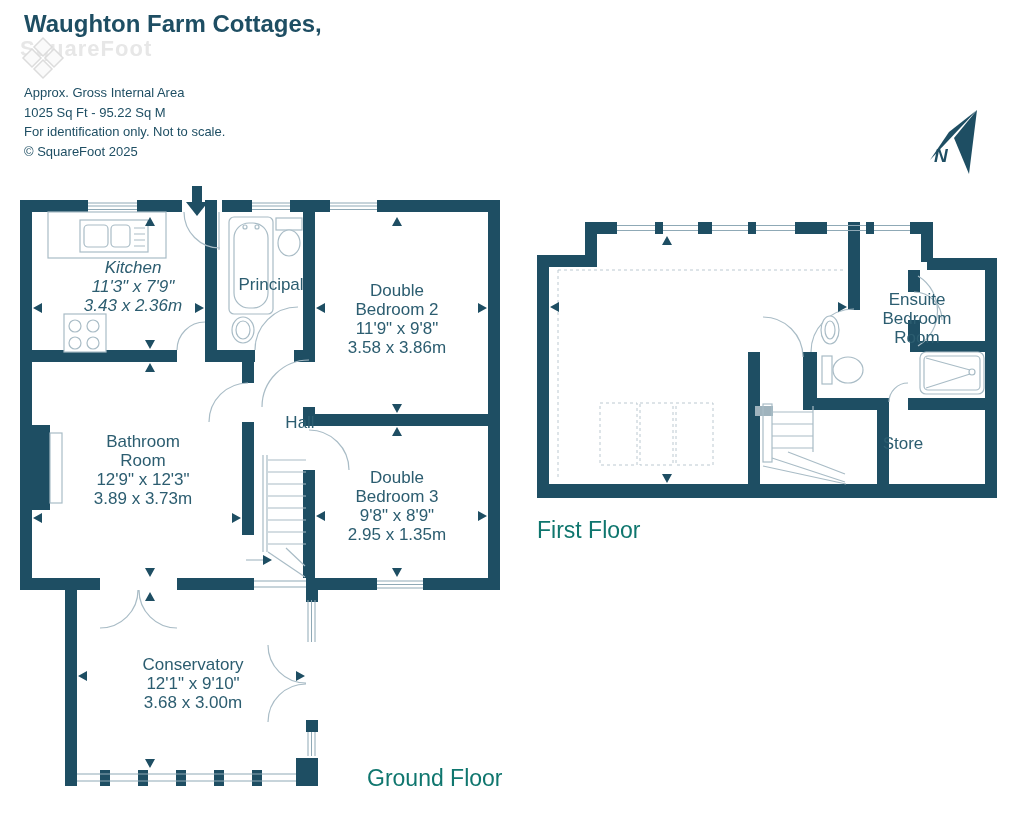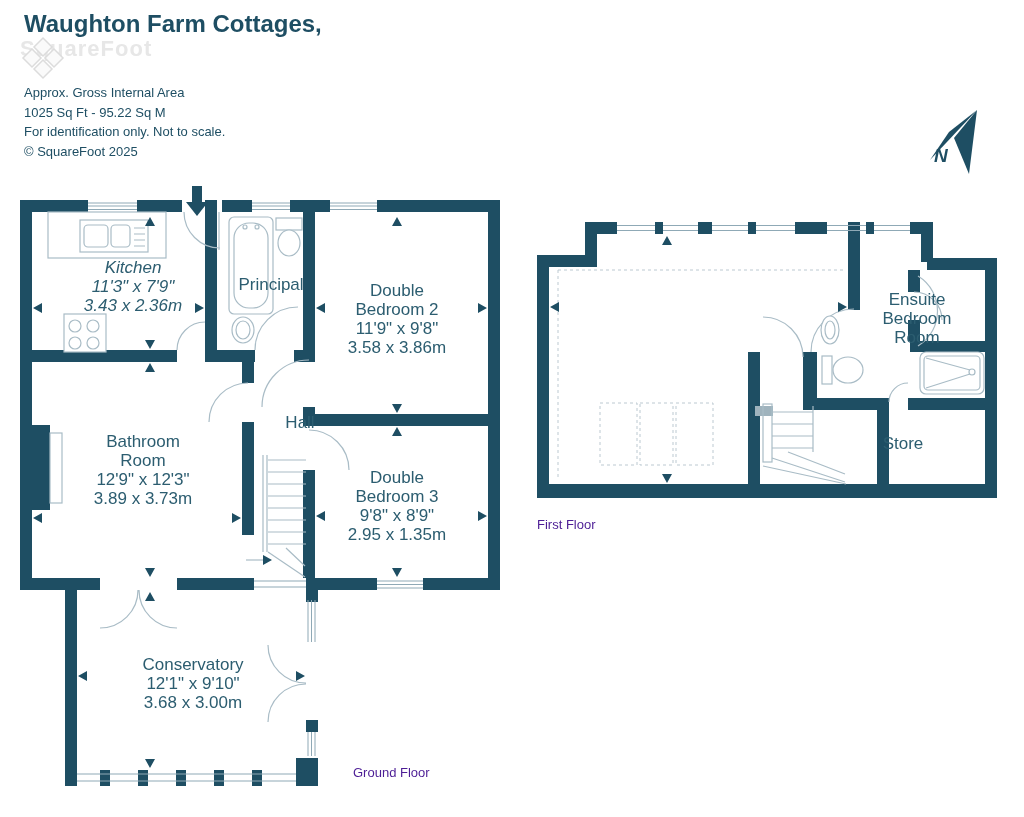--- a/index.html
+++ b/index.html
@@ -8,21 +8,21 @@
   svg{position:absolute;left:0;top:0;}
   .wall{fill:#1e4e63;}
   .fx{fill:none;stroke:#a9bcc6;stroke-width:1.2;}
   .fxf{fill:#ffffff;stroke:#a9bcc6;stroke-width:1.2;}
   .win{fill:none;stroke:#8fa9b6;stroke-width:1;}
   .dash{fill:none;stroke:#bcc9d1;stroke-width:1;stroke-dasharray:3 3;}
   .arr{fill:#1e4e63;}
   .gray{fill:#9fb3bd;}
   .lbl{position:absolute;transform:translate(-50%,-50%);text-align:center;white-space:nowrap;
        color:#2c5d70;font-size:17px;line-height:19px;}
-  .caption{position:absolute;color:#4c1d95;font-size:13px;white-space:nowrap;}
+  .caption{position:absolute;color:#0f766e;font-size:23px;white-space:nowrap;}
   .title{position:absolute;left:24px;top:10px;color:#1e4e63;font-size:24px;font-weight:bold;white-space:nowrap;}
   .logo{position:absolute;left:20px;top:36px;display:flex;align-items:center;}
   .logo-text{color:#e7e7e7;font-size:22px;font-weight:bold;letter-spacing:1px;}
   .info{position:absolute;left:24px;top:83px;color:#1e4e63;font-size:13px;line-height:19.5px;white-space:nowrap;}
 </style>
 </head>
 <body>
 
 <div class="canvas">
 
@@ -295,16 +295,16 @@
 <div class="lbl" style="left:917px;top:318px;text-align:center;">
   <div>Ensuite</div>
   <div>Bedroom</div>
   <div>Room</div>
 </div>
 
 <div class="lbl" style="left:903px;top:443px;text-align:right;">
   <div>Store</div>
 </div>
 
-<div class="caption" style="left:353px;top:765px;">Ground Floor</div>
+<div class="caption" style="left:367px;top:765px;">Ground Floor</div>
 <div class="caption" style="left:537px;top:517px;">First Floor</div>
 
 </div>
 
 </body></html>

